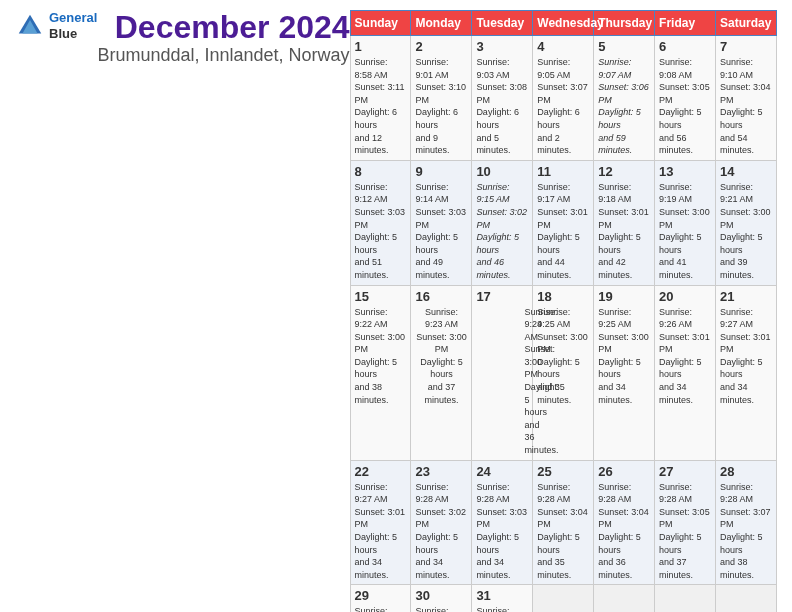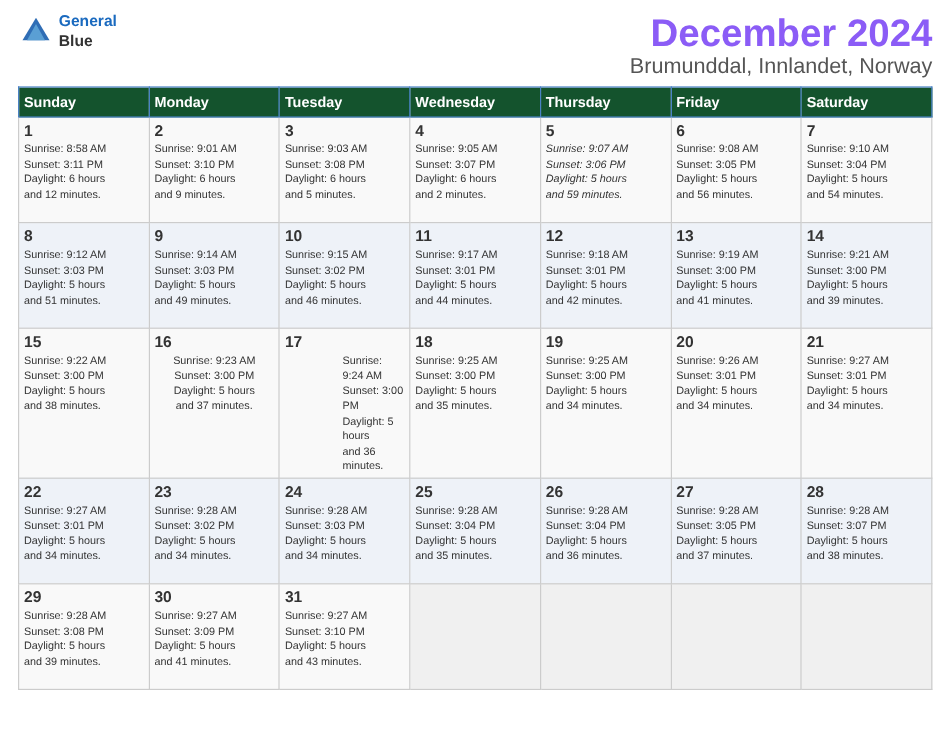--- a/index.html
+++ b/index.html
@@ -8,21 +8,21 @@
       height: 612px;
       font-family: Arial, sans-serif;
       background: #fff;
       overflow: hidden;
     }
     .page {
       width: 792px;
       height: 560px;
       padding: 10px 15px;
       display: flex;
-      flex-direction: column;
+      flex-direction: row;
     }
     .header {
       display: flex;
       justify-content: space-between;
       align-items: flex-start;
       margin-bottom: 6px;
     }
     .logo {
       display: flex;
       align-items: center;
@@ -38,36 +38,36 @@
     .logo-icon {
       width: 30px;
       height: 30px;
     }
     .title-area {
       text-align: right;
     }
     .month-title {
       font-size: 32px;
       font-weight: bold;
-      color: #8b5cf6;
+      color: #4c1d95;
       line-height: 1.1;
     }
     .subtitle {
       font-size: 18px;
       color: #555;
     }
     .calendar {
       flex: 1;
       border: 1px solid #ccc;
       border-collapse: collapse;
       width: 100%;
       table-layout: fixed;
     }
     .calendar thead th {
-      background: #14532d;
+      background: #ef4444;
       color: white;
       font-size: 12px;
       font-weight: bold;
       padding: 5px 4px;
       text-align: left;
       border: 1px solid #4a82c4;
     }
     .calendar tbody td {
       vertical-align: top;
       border: 1px solid #ccc;
@@ -192,21 +192,21 @@
           </td>
           <td>
             <span class="day-number">9</span>
             <div class="day-info" style="white-space: pre-line;">Sunrise: 9:14 AM
 Sunset: 3:03 PM
 Daylight: 5 hours
 and 49 minutes.</div>
           </td>
           <td>
             <span class="day-number">10</span>
-            <div class="day-info" style="white-space: pre-line;">Sunrise: 9:15 AM
+            <div class="day-info" style="white-space: pre-line; font-style: italic;">Sunrise: 9:15 AM
 Sunset: 3:02 PM
 Daylight: 5 hours
 and 46 minutes.</div>
           </td>
           <td>
             <span class="day-number">11</span>
             <div class="day-info" style="white-space: pre-line;">Sunrise: 9:17 AM
 Sunset: 3:01 PM
 Daylight: 5 hours
 and 44 minutes.</div>

